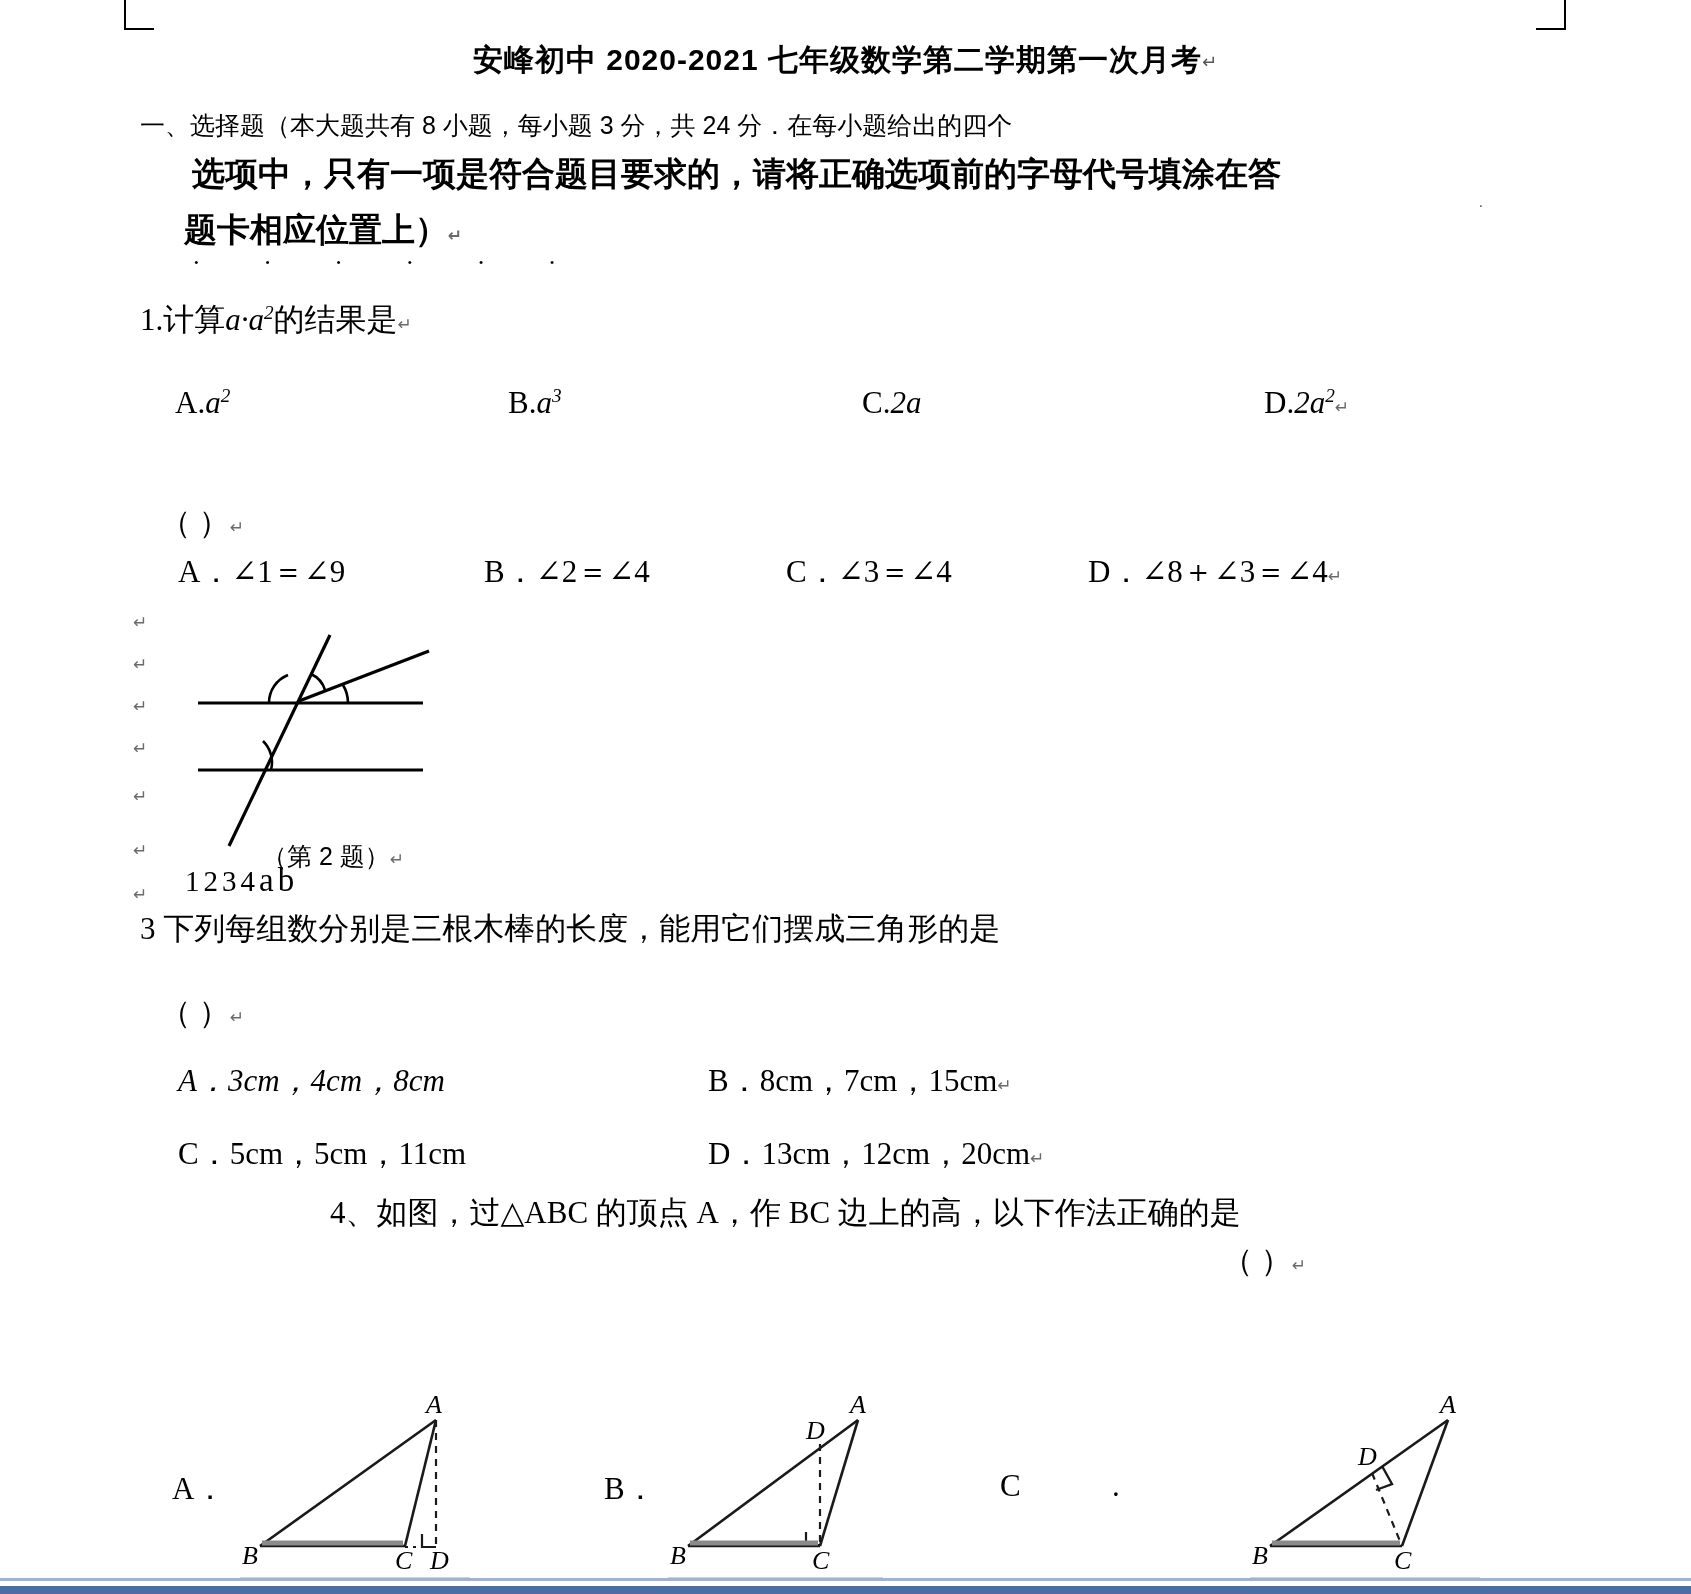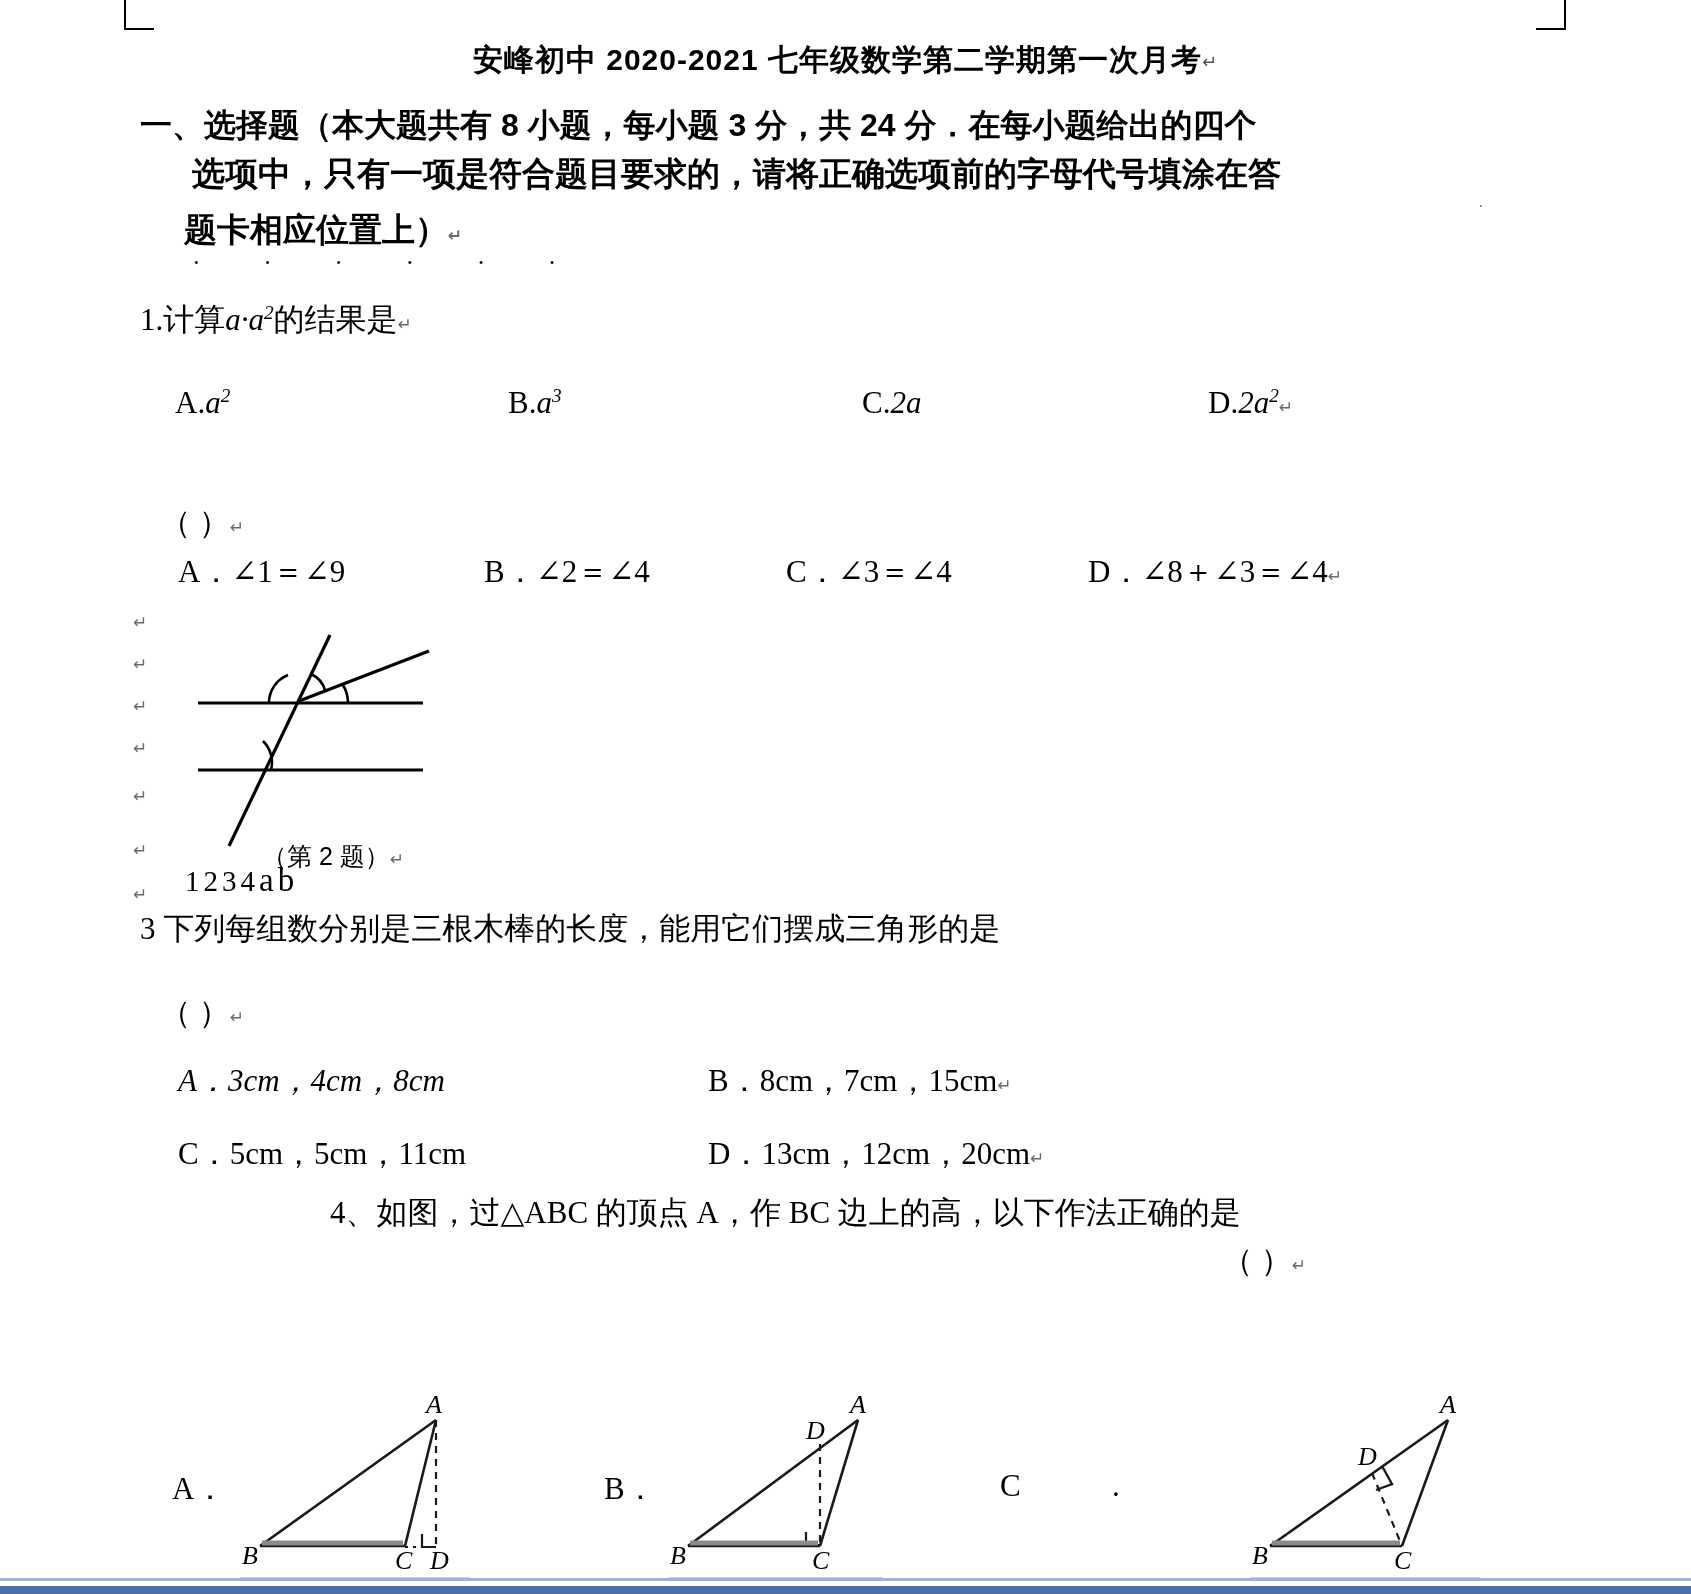--- a/index.html
+++ b/index.html
@@ -29,24 +29,24 @@
     font-family: "Liberation Sans", "DejaVu Sans", sans-serif;
     font-weight: bold;
     font-size: 30px;
     letter-spacing: 1px;
   }
   .title .pilcrow { font-weight: normal; font-size: 18px; color: #555; vertical-align: 2px; }
 
   .section-head {
     position: absolute;
     left: 140px; top: 98px; width: 1400px;
-    font-size: 32px;
+    font-size: 25px;
     line-height: 54px;
     font-family: "Liberation Sans", "DejaVu Sans", sans-serif;
-    font-weight: bold;
+    font-weight: normal;
     text-align: justify;
     text-justify: inter-character;
   }
   .sh-l2 { position: absolute; left: 192px; top: 152px; width: 1350px; font-size: 33px;
            font-family: "Liberation Sans","DejaVu Sans",sans-serif; font-weight: bold;
            text-align: justify; text-justify: inter-character; }
   .sh-l3 { position: absolute; left: 184px; top: 208px; font-size: 33px;
            font-family: "Liberation Sans","DejaVu Sans",sans-serif; font-weight: bold; }
 
   .dotline { position: absolute; left: 192px; top: 248px; font-size: 26px; letter-spacing: 28px; color:#000;}
@@ -124,21 +124,21 @@
   <div class="opts-row" style="left:0; top:385px; width:1691px;">
     <div class="opt" style="left:175px;">
       <span>A.</span><i>a<sup>2</sup></i>
     </div>
     <div class="opt" style="left:508px;">
       <span>B.</span><i>a<sup>3</sup></i>
     </div>
     <div class="opt" style="left:862px;">
       <span>C.</span><i>2a</i>
     </div>
-    <div class="opt" style="left:1208px;">
+    <div class="opt" style="left:1264px;">
       <span>D.</span><i>2a<sup>2</sup></i><span class="pilcrow-g">↵</span>
     </div>
   </div>
 
   <div class="q2-paren">
     <span>（        ）</span><span class="pilcrow-g">↵</span>
   </div>
 
   <div class="opts-row" style="left:0; top:551px; width:1691px;">
     <div class="opt" style="left:178px;">

